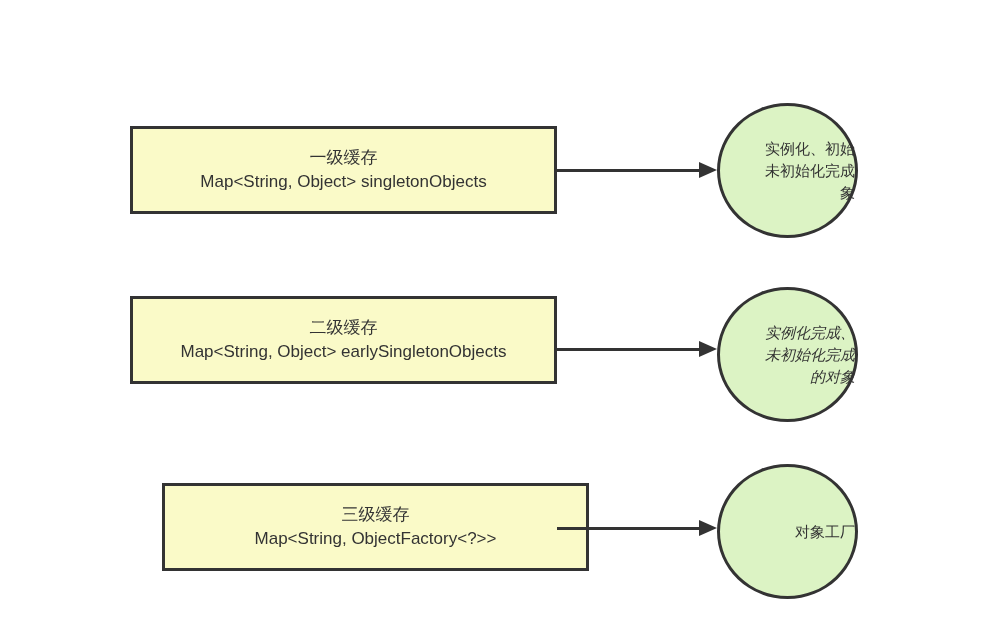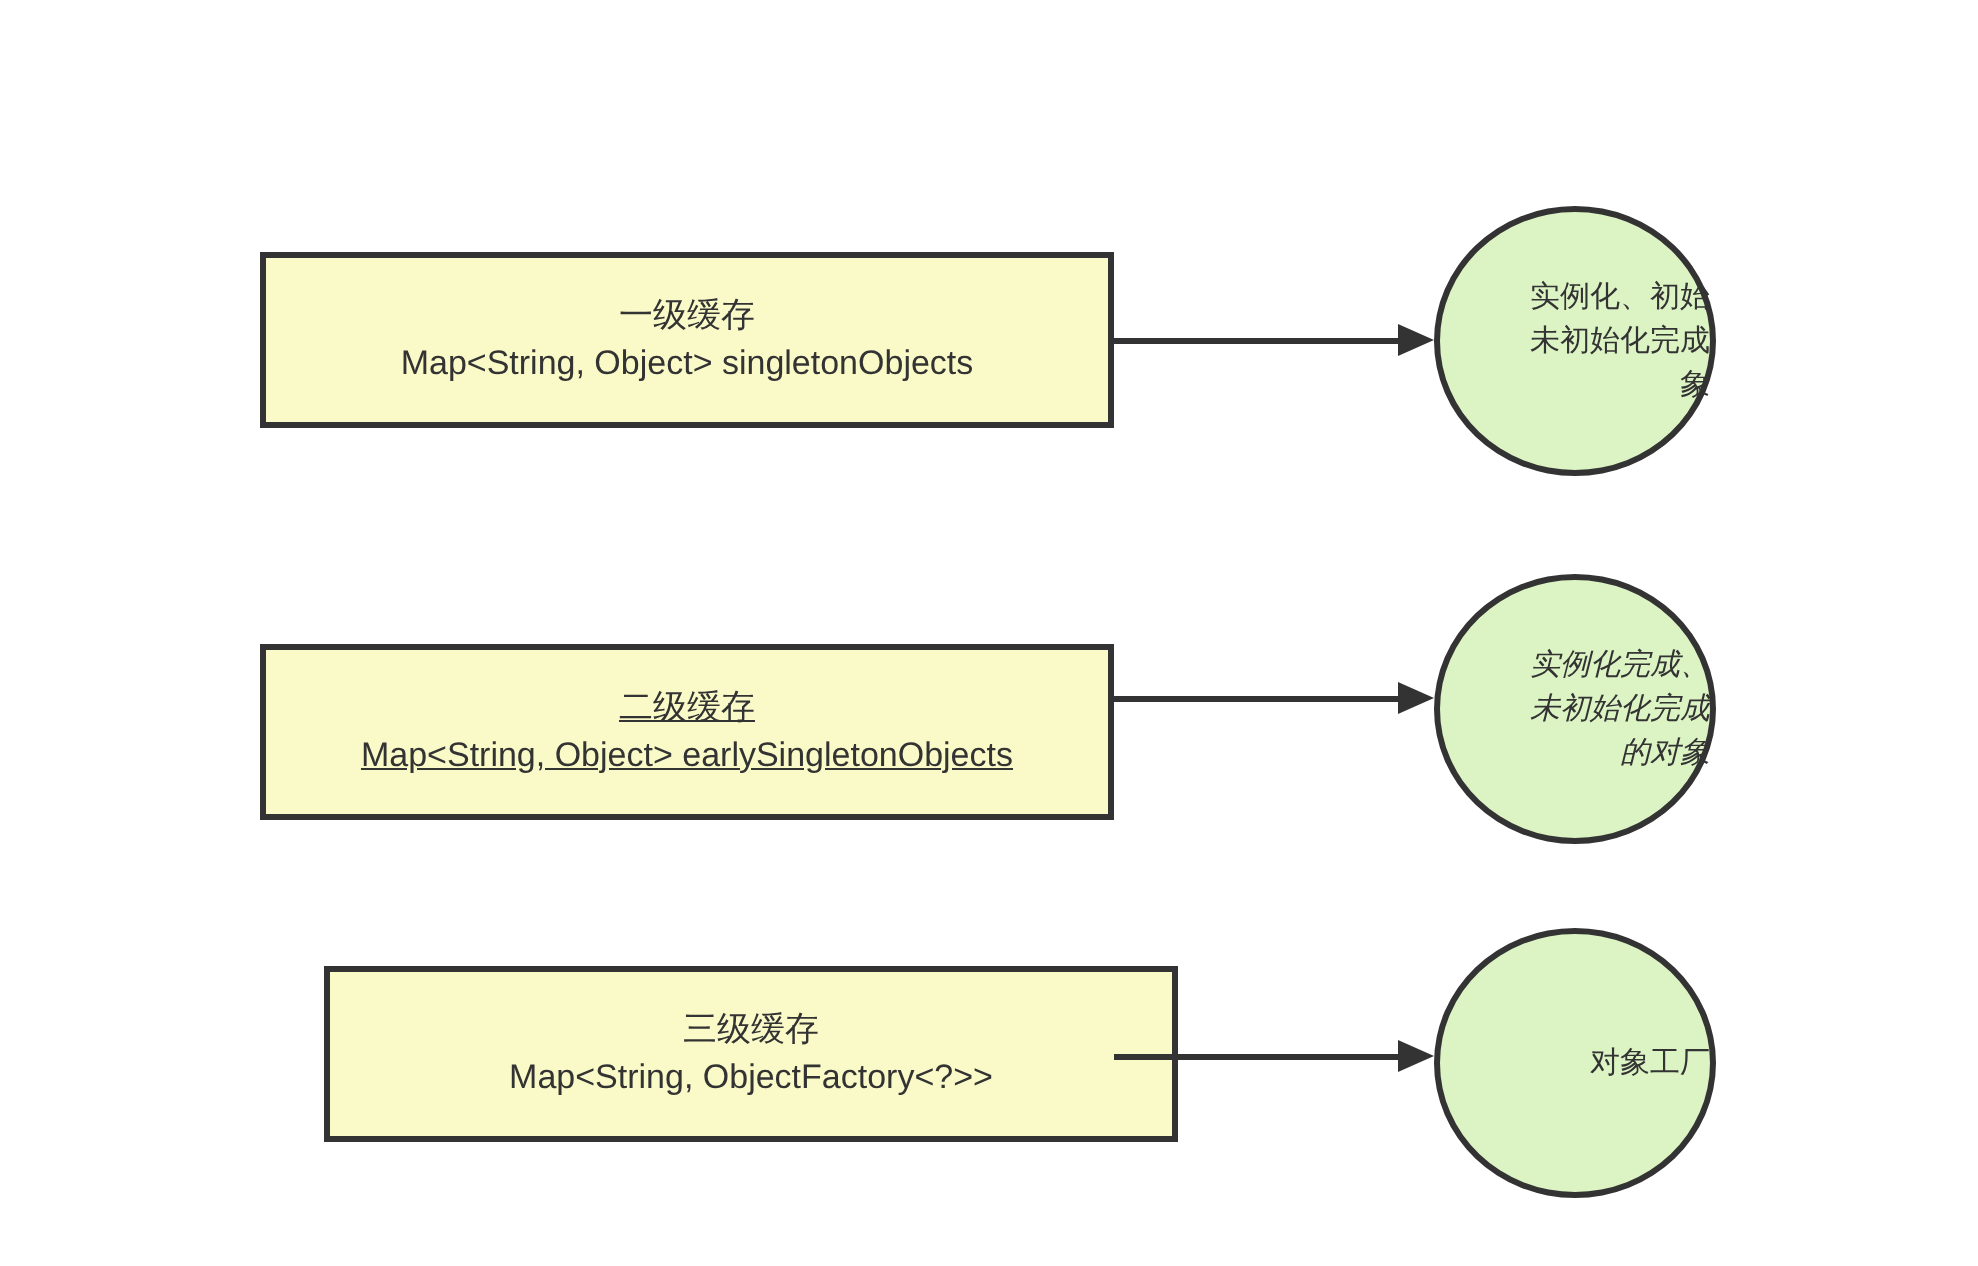--- a/index.html
+++ b/index.html
@@ -33,21 +33,21 @@
     display: flex;
     flex-direction: column;
     justify-content: center;
     align-items: center;
     text-align: center;
     color: var(--text);
     font-size: 17px;
     line-height: 24px;
   }
   .box-1 { top: 126px; }
-  .box-2 { top: 322px; text-decoration: underline; }
+  .box-2 { top: 296px; }
   .box-3 { top: 483px; margin-left: 32px; }
 
   .result-circle {
     position: absolute;
     left: 717px;
     width: 141px;
     height: 135px;
     background: var(--circle-fill);
     border: 3px solid var(--circle-border);
     border-radius: 50%;

